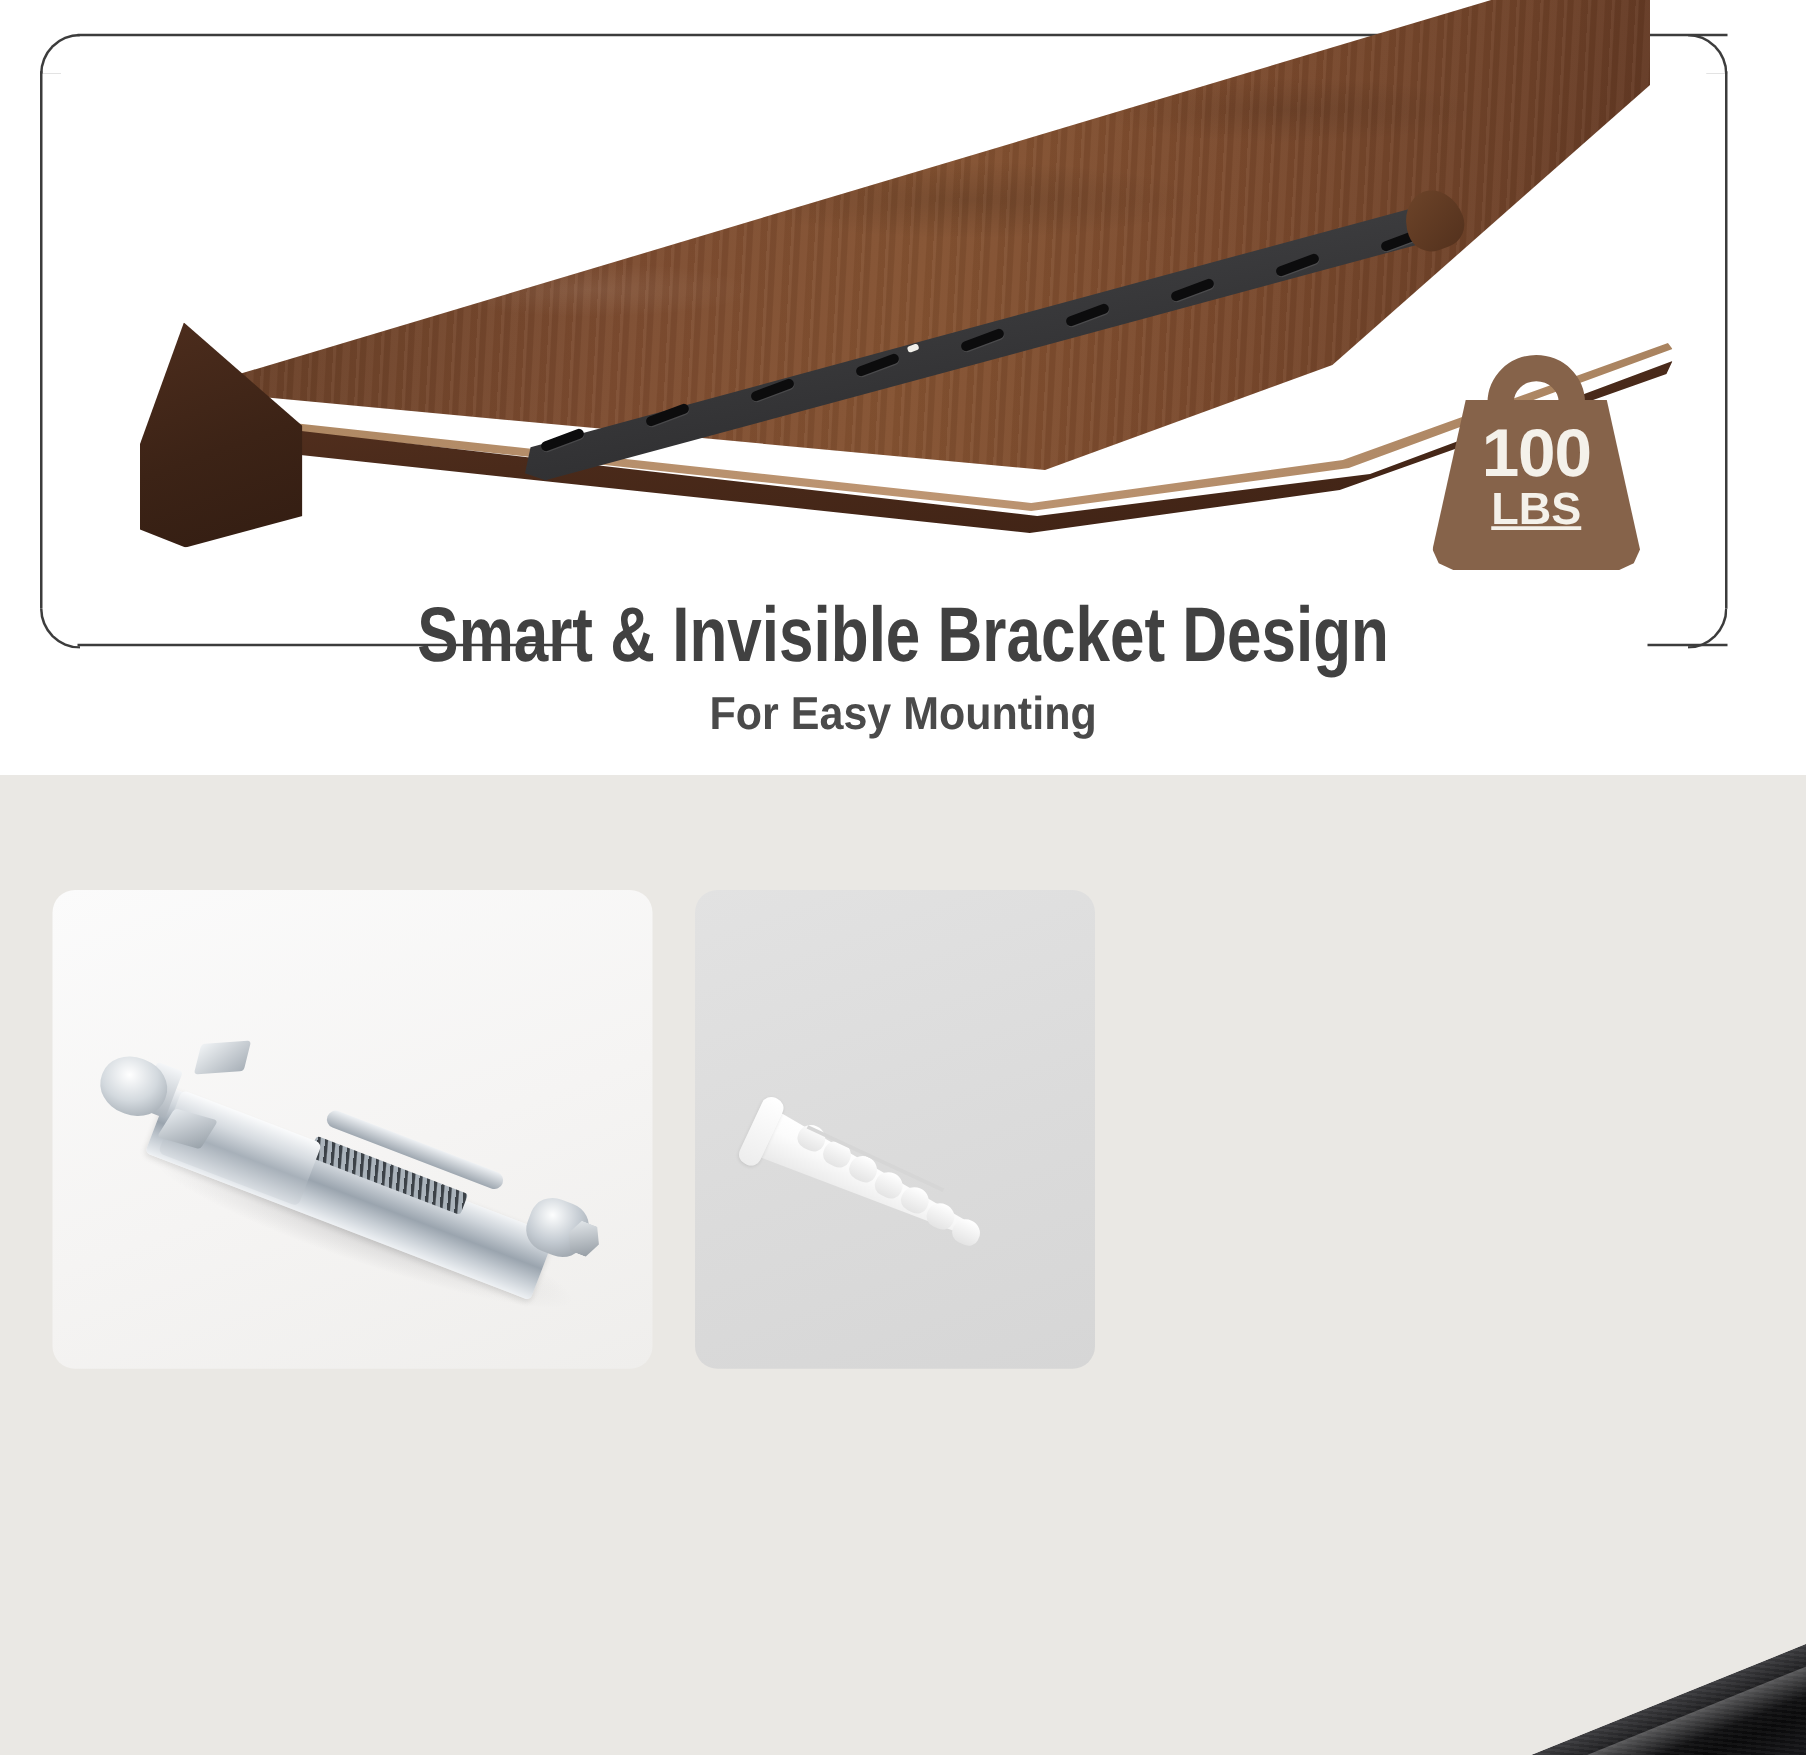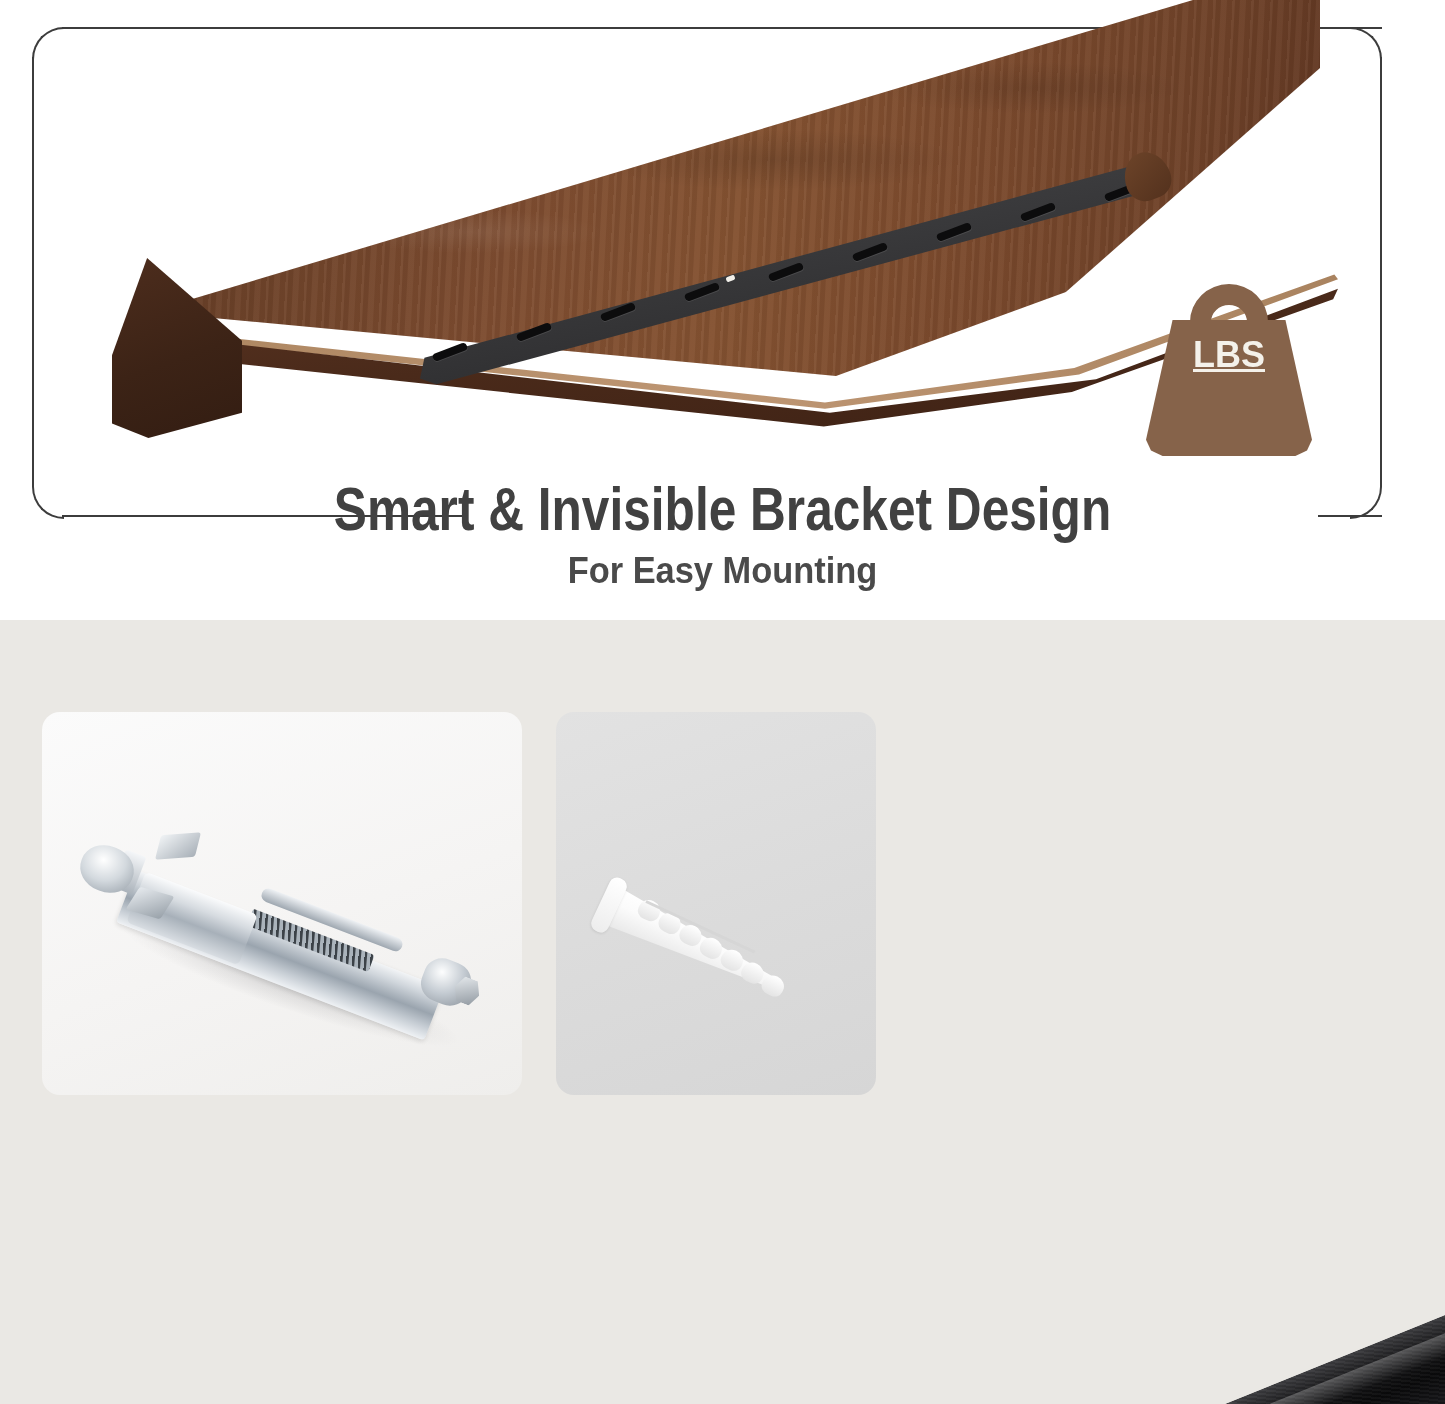--- a/index.html
+++ b/index.html
@@ -290,20 +290,21 @@
         <div class="slot" style="left: 684px; top: 28px;"></div>
       </div>
     <div class="shelf-part" id="bracket-cap"></div>
     <div class="shelf-part" id="bracket-spark"></div>
   </div>
 
   <div id="weight-badge">
     <div id="weight-handle"></div>
     <div id="weight-body"></div>
     <div id="weight-text">
+      <span id="weight-num">100</span>
       <span id="weight-unit">LBS</span>
     </div>
   </div>
 
   <div id="headline">Smart &amp; Invisible Bracket Design</div>
   <div id="subhead">For Easy Mounting</div>
 </div>
 
 <div id="section-bottom">
 

